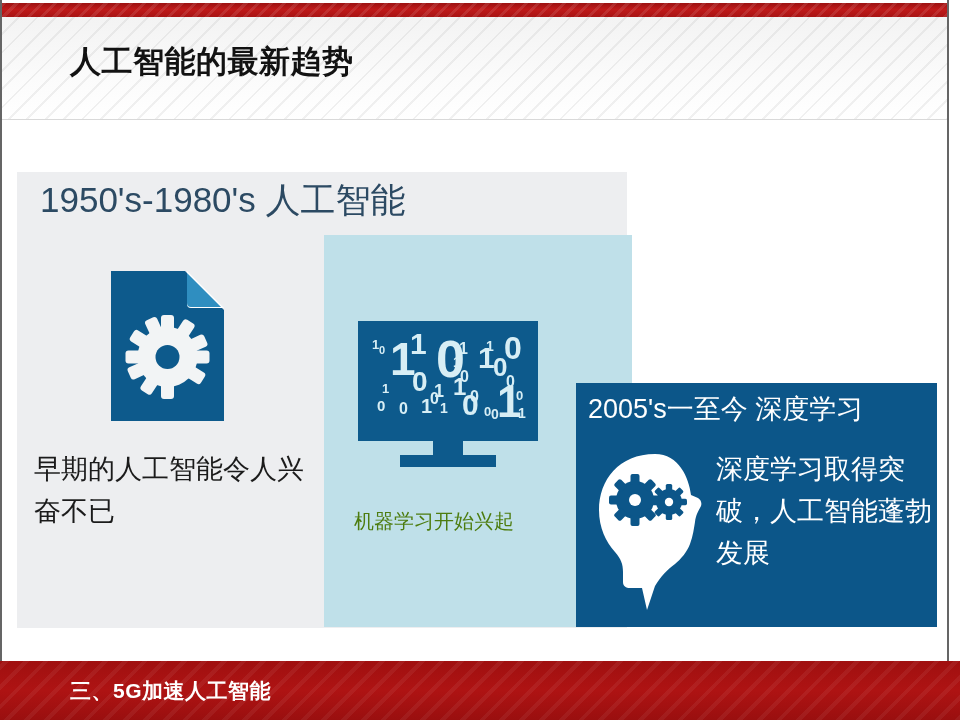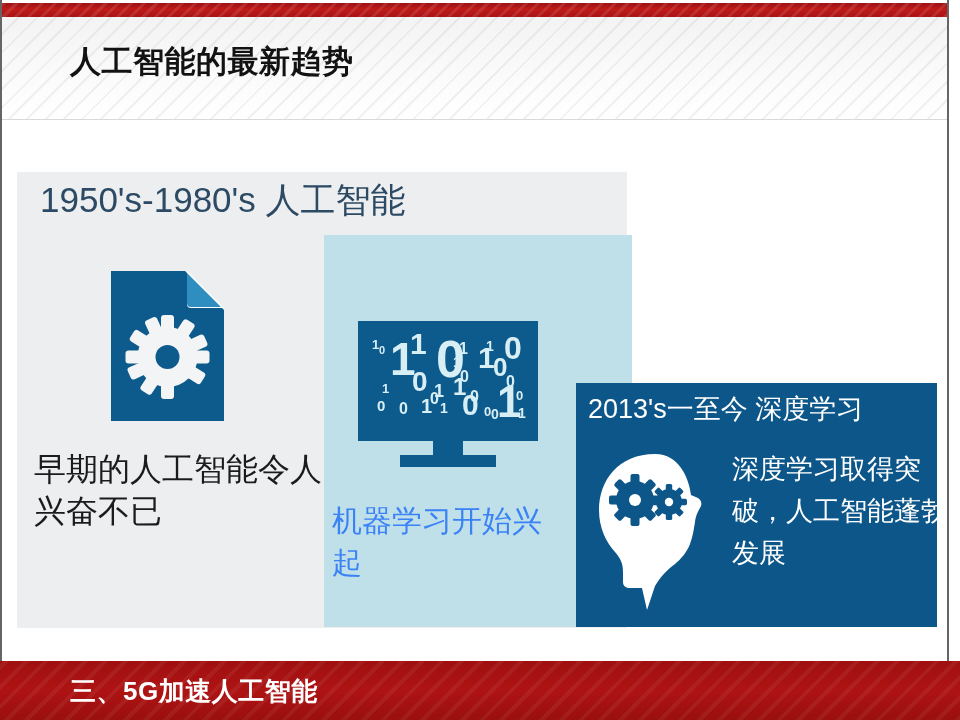--- a/index.html
+++ b/index.html
@@ -108,21 +108,21 @@
     left: 40px; top: 182px;
     font-size: 35px;
     color: #2c4a63;
     white-space: nowrap;
     line-height: 36px;
   }
   .panel-1-body {
     position: absolute;
     left: 34px; top: 448px;
     width: 290px;
-    font-size: 32px;
+    font-size: 27px;
     color: #1b1b1b;
     line-height: 42px;
   }
 
   
   .doc-icon {
     position: absolute;
     left: 111px; top: 271px;
     width: 113px; height: 150px;
   }
@@ -138,24 +138,24 @@
   .panel-2-title {
     position: absolute;
     left: 340px; top: 246px;
     font-size: 28px;
     color: #2c4a63;
     white-space: nowrap;
     line-height: 36px;
   }
   .panel-2-body {
     position: absolute;
-    left: 332px; top: 500px;
+    left: 354px; top: 500px;
     width: 238px;
-    font-size: 30px;
-    color: #3b82f6;
+    font-size: 20px;
+    color: #4d7c0f;
     line-height: 42px;
   }
 
   .monitor-icon {
     position: absolute;
     left: 358px; top: 321px;
     width: 180px; height: 146px;
   }
   .monitor-icon svg { display: block; }
 
@@ -174,21 +174,20 @@
     white-space: nowrap;
     line-height: 34px;
   }
   .panel-3-body {
     position: absolute;
     left: 716px; top: 448px;
     width: 220px;
     font-size: 27px;
     color: #ffffff;
     line-height: 42px;
-    margin-left: 16px;
   }
 
   .head-icon {
     position: absolute;
     left: 595px; top: 452px;
     width: 122px; height: 160px;
   }
   .head-icon svg { display: block; }
 
   
@@ -201,21 +200,21 @@
         -45deg,
         rgba(255,255,255,.055) 0px,
         rgba(255,255,255,.055) 4px,
         rgba(0,0,0,0) 4px,
         rgba(0,0,0,0) 14px),
       linear-gradient(to bottom, #a01010 0%, #ae1313 50%, #9a0f0f 100%);
   }
   .footer-text {
     position: absolute;
     left: 70px; top: 676px;
-    font-size: 26px;
+    font-size: 21px;
     font-weight: bold;
     color: #ffffff;
     letter-spacing: .5px;
     white-space: nowrap;
     line-height: 30px;
   }
 </style>
 </head>
 <body>
 
@@ -303,21 +302,21 @@
         <text x="95" y="46" font-size="14">1</text>
       </g>
       <rect x="75" y="120" width="30" height="14" fill="#0d5a8c"></rect>
       <rect x="42" y="134" width="96" height="12" fill="#0d5a8c"></rect>
     </svg>
   </div>
 
   <div class="panel-2-body">机器学习开始兴起</div>
 
   <div class="panel-3"></div>
-  <div class="panel-3-title">2013's一至今 深度学习</div>
+  <div class="panel-3-title">2005's一至今 深度学习</div>
 
   <div class="head-icon">
     <svg width="122" height="160" viewBox="0 0 122 160">
       <path d="M60 2
                C24 2 4 28 4 58
                C4 76 11 90 20 100
                C26 107 28 112 28 120
                L28 130
                C28 134 31 136 35 136
                L47 136

